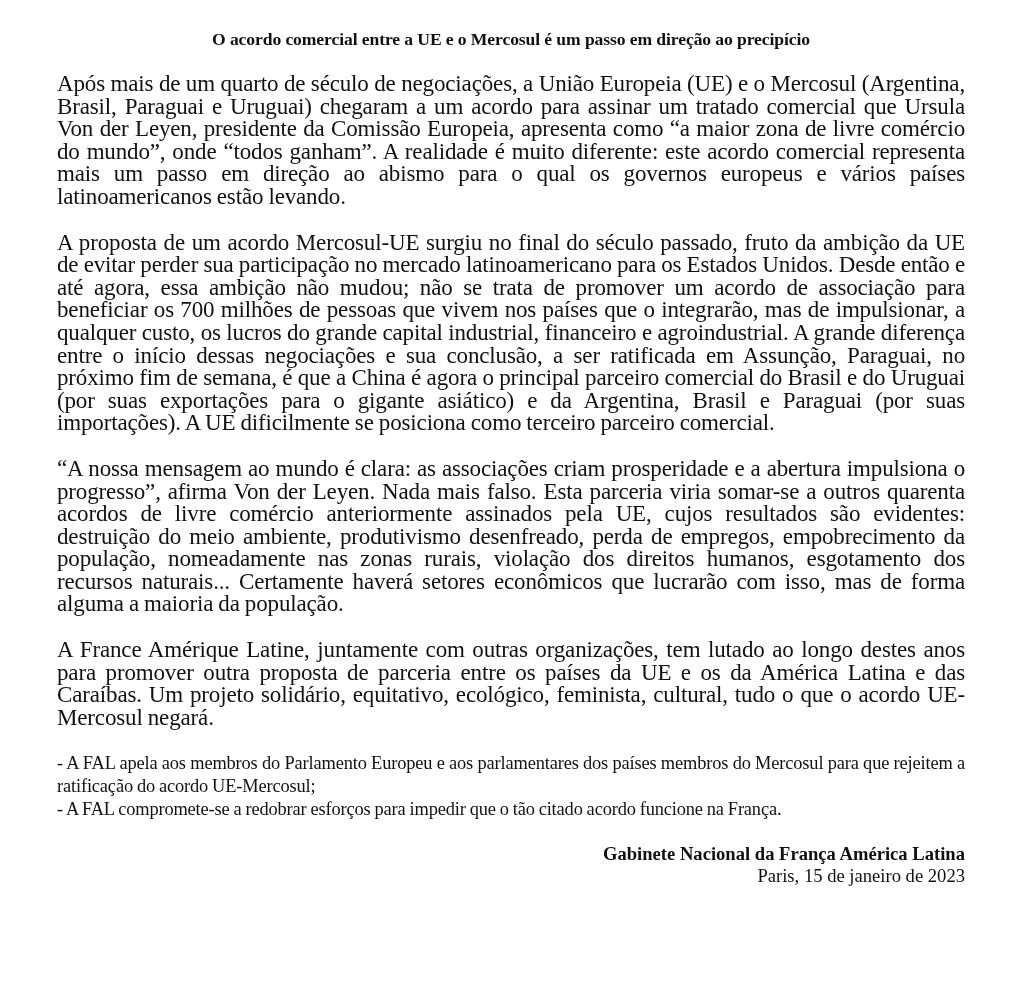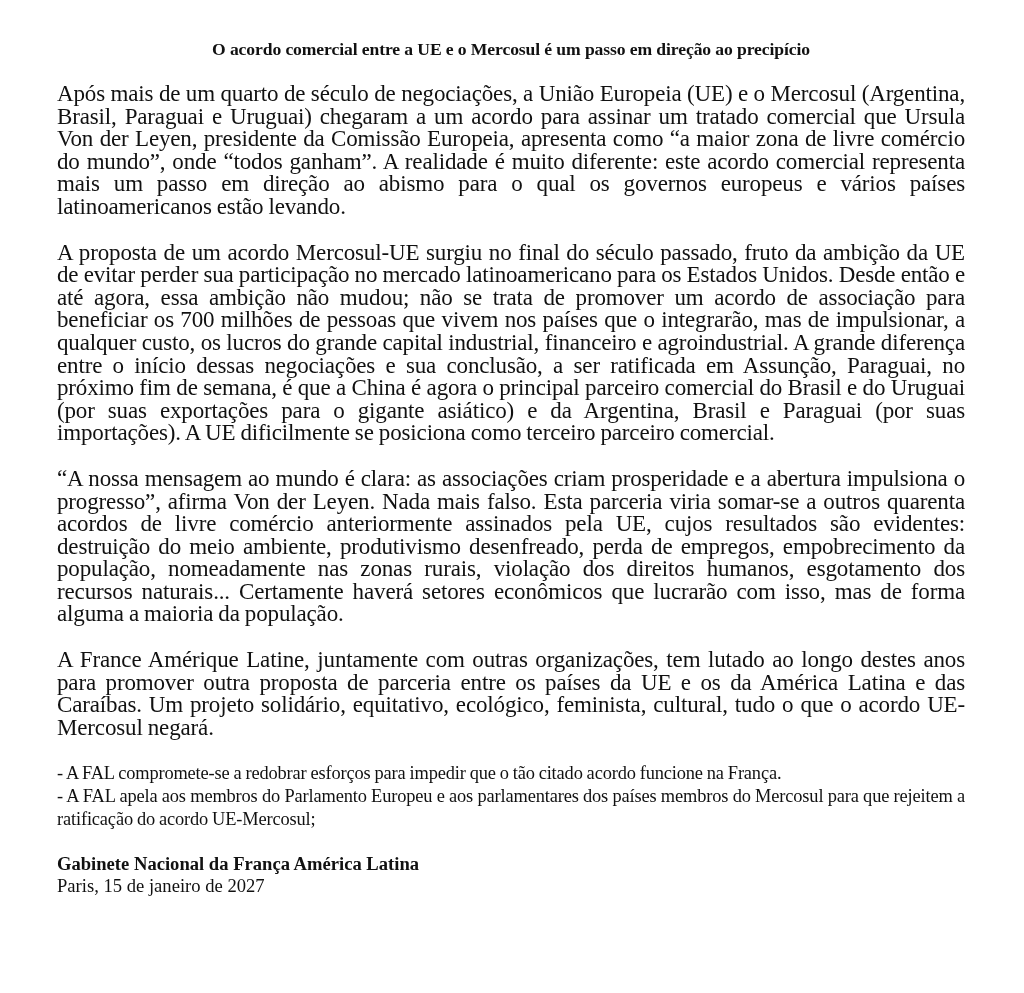--- a/index.html
+++ b/index.html
@@ -11,21 +11,21 @@
       width: 1024px;
       height: 993px;
       overflow: hidden;
       position: relative;
       color: #111111;
       font-family: "Liberation Serif", "DejaVu Serif", serif;
     }
     .page {
       position: absolute;
       left: 57px;
-      top: 38px;
+      top: 28px;
       width: 908px;
     }
     .title {
       font-weight: bold;
       font-size: 17.6px;
       line-height: 22px;
       text-align: center;
       margin: 0 0 23px 0;
       letter-spacing: -0.1px;
     }
@@ -43,21 +43,21 @@
       list-style: none;
     }
     .list li {
       font-size: 18.4px;
       line-height: 22.6px;
       text-align: justify;
       letter-spacing: -0.15px;
       word-spacing: -0.5px;
     }
     .signature {
-      text-align: left;
+      text-align: right;
       margin-top: 12px;
     }
     .sig-org {
       font-weight: bold;
       font-size: 18.6px;
       line-height: 22px;
     }
     .sig-date {
       font-size: 18.6px;
       line-height: 22px;
@@ -68,21 +68,21 @@
 
 <div class="page">
   <h1 class="title">O acordo comercial entre a UE e o Mercosul é um passo em direção ao precipício</h1>
 
   <p class="para">Após mais de um quarto de século de negociações, a União Europeia (UE) e o Mercosul (Argentina, Brasil, Paraguai e Uruguai) chegaram a um acordo para assinar um tratado comercial que Ursula Von der Leyen, presidente da Comissão Europeia, apresenta como “a maior zona de livre comércio do mundo”, onde “todos ganham”. A realidade é muito diferente: este acordo comercial representa mais um passo em direção ao abismo para o qual os governos europeus e vários países latinoamericanos estão levando.</p>
   <p class="para">A proposta de um acordo Mercosul-UE surgiu no final do século passado, fruto da ambição da UE de evitar perder sua participação no mercado latinoamericano para os Estados Unidos.  Desde então e até agora, essa ambição não mudou; não se trata de promover um acordo de associação para beneficiar os 700 milhões de pessoas que vivem nos países que o integrarão, mas de impulsionar, a qualquer custo, os lucros do grande capital industrial, financeiro e agroindustrial. A grande diferença entre o início dessas negociações e sua conclusão, a ser ratificada em Assunção, Paraguai, no próximo fim de semana, é que a China é agora o principal parceiro comercial do Brasil e do Uruguai (por suas exportações para o gigante asiático) e da Argentina, Brasil e Paraguai (por suas importações). A UE dificilmente se posiciona como terceiro parceiro comercial.</p>
   <p class="para">“A nossa mensagem ao mundo é clara: as associações criam prosperidade e a abertura impulsiona o progresso”, afirma Von der Leyen. Nada mais falso. Esta parceria viria somar-se a outros quarenta acordos de livre comércio anteriormente assinados pela UE, cujos resultados são evidentes: destruição do meio ambiente, produtivismo desenfreado, perda de empregos, empobrecimento da população, nomeadamente nas zonas rurais, violação dos direitos humanos, esgotamento dos recursos naturais... Certamente haverá setores econômicos que lucrarão com isso, mas de forma alguma a maioria da população.</p>
   <p class="para">A France Amérique Latine, juntamente com outras organizações, tem lutado ao longo destes anos para promover outra proposta de parceria entre os países da UE e os da América Latina e das Caraíbas. Um projeto solidário, equitativo, ecológico, feminista, cultural, tudo o que o acordo UE-Mercosul negará.</p>
 
   <ul class="list">
+    <li>- A FAL apela aos membros do Parlamento Europeu e aos parlamentares dos países membros do Mercosul para que rejeitem a ratificação do acordo UE-Mercosul;</li>
     <li>- A FAL compromete-se a redobrar esforços para impedir que o tão citado acordo funcione na França.</li>
-    <li>- A FAL apela aos membros do Parlamento Europeu e aos parlamentares dos países membros do Mercosul para que rejeitem a ratificação do acordo UE-Mercosul;</li>
   </ul>
 
   <div class="signature">
     <div class="sig-org">Gabinete Nacional da França América Latina</div>
-    <div class="sig-date">Paris, 15 de janeiro de 2027</div>
+    <div class="sig-date">Paris, 15 de janeiro de 2023</div>
   </div>
 </div>
 
 </body></html>

